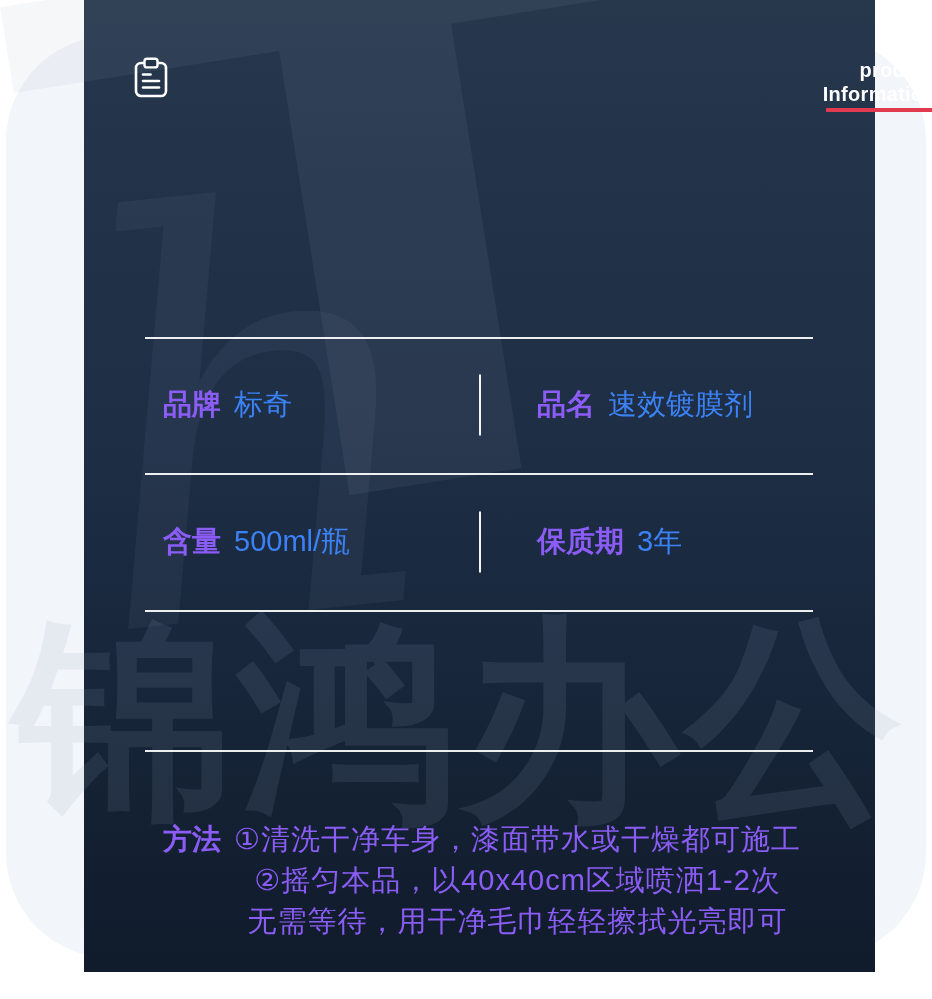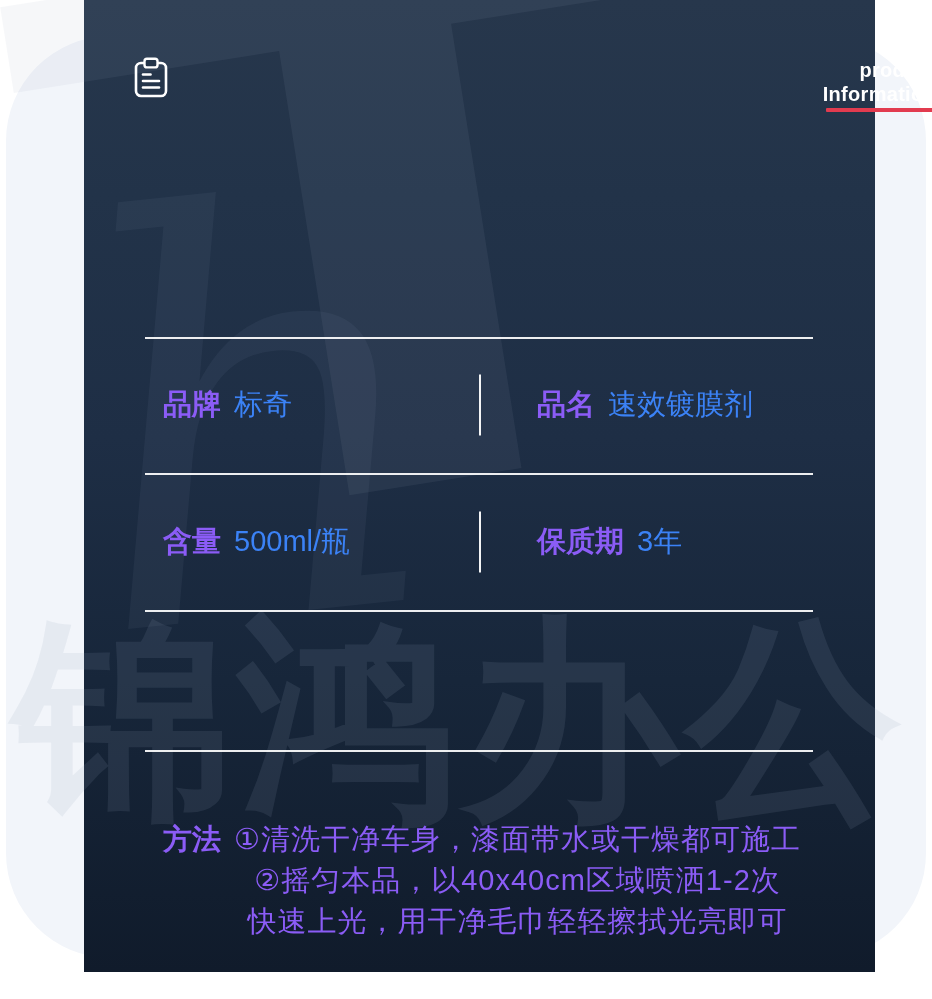--- a/index.html
+++ b/index.html
@@ -145,19 +145,19 @@
       </div>
     </div>
 
 
     <div class="row row-4">
       <div class="cell cell-method">
         <span class="lbl">方法</span>
         <div class="method-lines">
           <div>①清洗干净车身，漆面带水或干燥都可施工</div>
           <div>②摇匀本品，以40x40cm区域喷洒1-2次</div>
-          <div>快速上光，用干净毛巾轻轻擦拭光亮即可</div>
+          <div>无需等待，用干净毛巾轻轻擦拭光亮即可</div>
         </div>
       </div>
     </div>
 
   </div>
 </div>
 
 </body></html>

